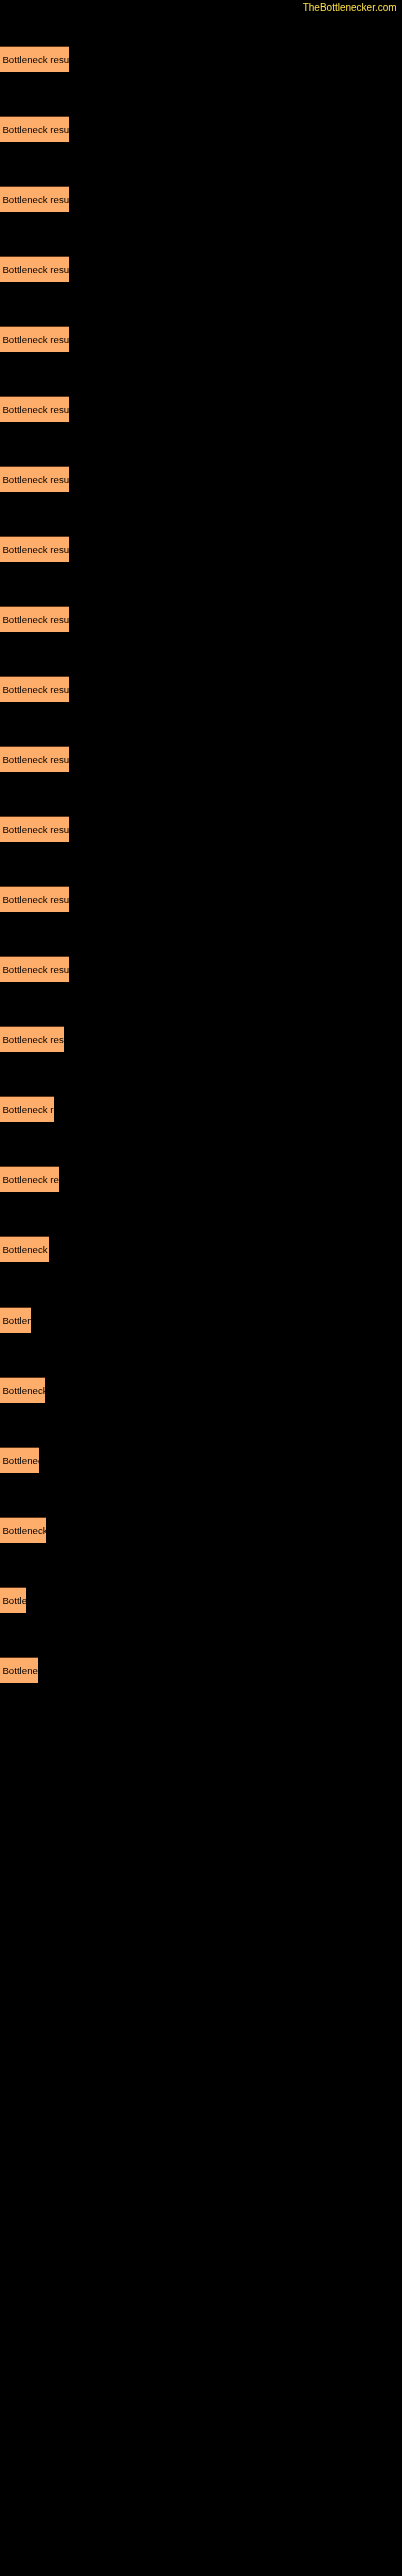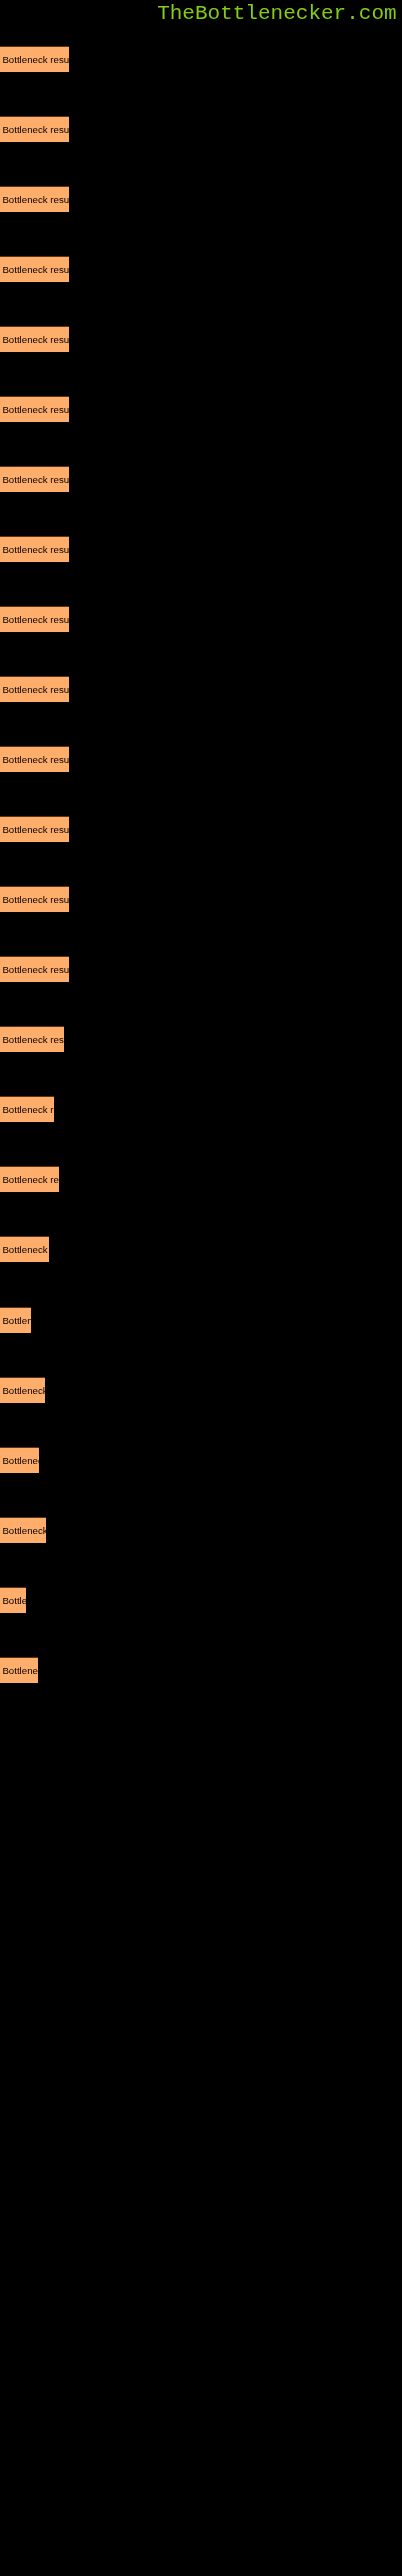--- a/index.html
+++ b/index.html
@@ -12,23 +12,23 @@
     height: 2576px;
     position: relative;
     font-family: "Liberation Sans", sans-serif;
     overflow: hidden;
   }
 
   .site-title {
     position: absolute;
     top: 1.6px;
     right: 6.4px;
-    font-size: 21px;
-    color: #84cc16;
-    font-family: Liberation Mono, monospace;
+    font-size: 10px;
+    color: #fde047;
+    font-family: Liberation Sans, sans-serif;
     letter-spacing: 0px;
     white-space: nowrap;
   }
 
   .chart {
     position: absolute;
     top: 0;
     left: 0;
     width: 403px;
     height: 2576px;

